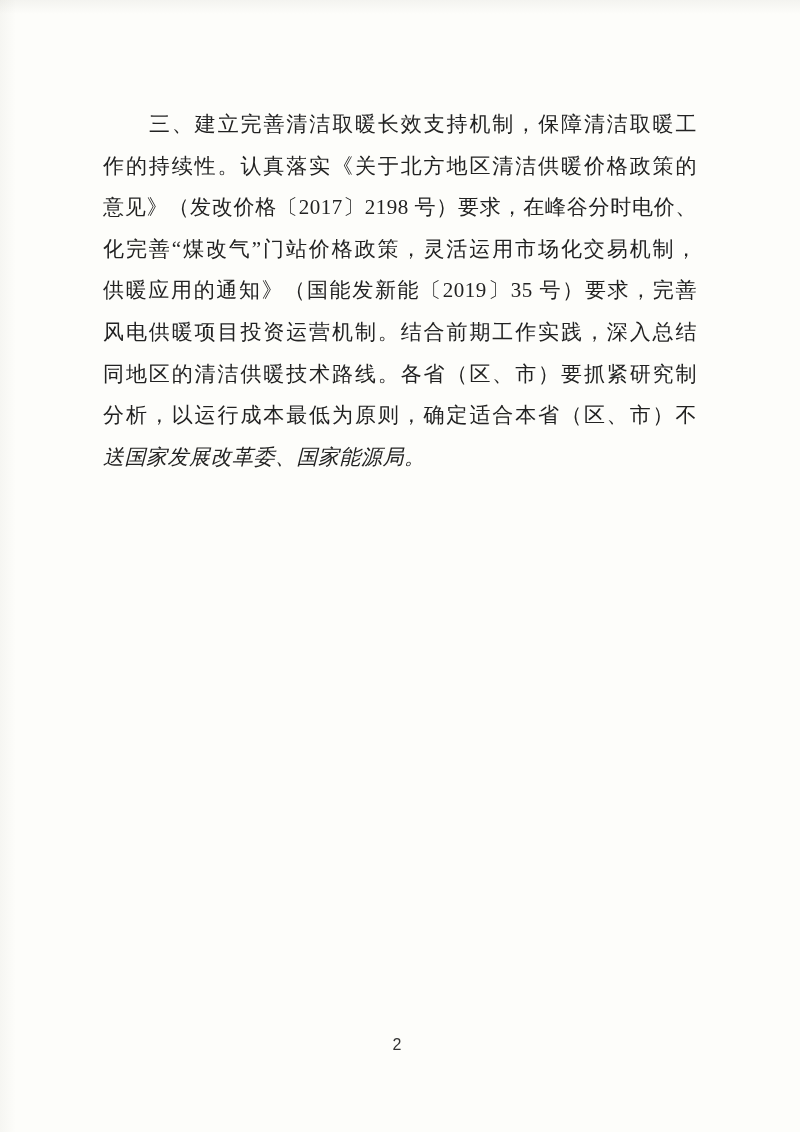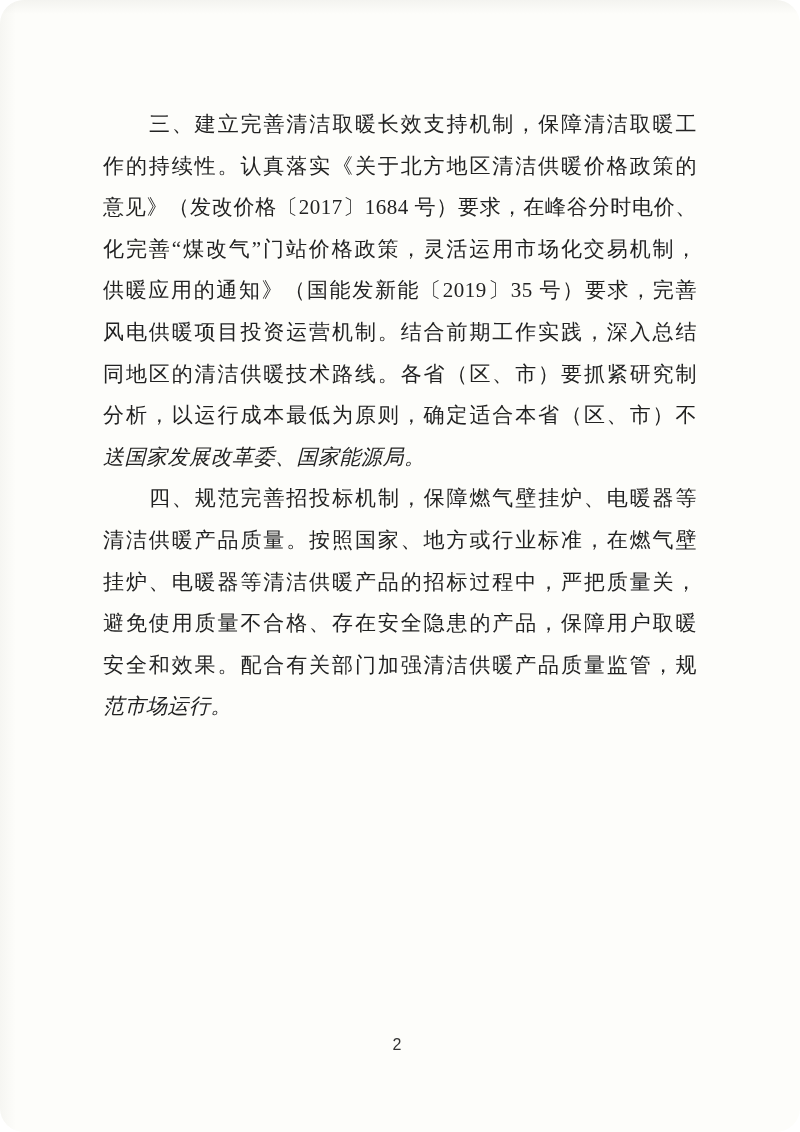--- a/index.html
+++ b/index.html
@@ -7,21 +7,20 @@
     width: 800px;
     background: #ffffff;
     font-family: "Liberation Serif", "DejaVu Serif", serif;
   }
   .page {
     position: relative;
     width: 800px;
     height: 1132px;
     background: #fdfdfa;
     overflow: hidden;
-    border-radius: 24px;
   }
   
   .page::before {
     content: "";
     position: absolute;
     inset: 0;
     pointer-events: none;
     background:
       linear-gradient(to bottom, rgba(160,160,150,0.10) 0, rgba(160,160,150,0) 14px),
       linear-gradient(to right, rgba(160,160,150,0.08) 0, rgba(160,160,150,0) 16px);
@@ -59,36 +58,28 @@
 </head>
 <body>
 
 <div class="page">
 
   <div class="text-block">
 
     <div>
       <div class="doc-line indent">三、建立完善清洁取暖长效支持机制，保障清洁取暖工</div>
       <div class="doc-line">作的持续性。认真落实《关于北方地区清洁供暖价格政策的</div>
-      <div class="doc-line">意见》（发改价格〔2017〕1684 号）要求，在峰谷分时电价、</div>
+      <div class="doc-line">意见》（发改价格〔2017〕2198 号）要求，在峰谷分时电价、</div>
       <div class="doc-line">化完善“煤改气”门站价格政策，灵活运用市场化交易机制，</div>
       <div class="doc-line">供暖应用的通知》（国能发新能〔2019〕35 号）要求，完善</div>
       <div class="doc-line">风电供暖项目投资运营机制。结合前期工作实践，深入总结</div>
       <div class="doc-line">同地区的清洁供暖技术路线。各省（区、市）要抓紧研究制</div>
       <div class="doc-line">分析，以运行成本最低为原则，确定适合本省（区、市）不</div>
       <div class="doc-line para-end">送国家发展改革委、国家能源局。</div>
     </div>
 
-    <div>
-      <div class="doc-line indent">四、规范完善招投标机制，保障燃气壁挂炉、电暖器等</div>
-      <div class="doc-line">清洁供暖产品质量。按照国家、地方或行业标准，在燃气壁</div>
-      <div class="doc-line">挂炉、电暖器等清洁供暖产品的招标过程中，严把质量关，</div>
-      <div class="doc-line">避免使用质量不合格、存在安全隐患的产品，保障用户取暖</div>
-      <div class="doc-line">安全和效果。配合有关部门加强清洁供暖产品质量监管，规</div>
-      <div class="doc-line para-end">范市场运行。</div>
-    </div>
 
 
   </div>
 
   <div class="page-number">2</div>
 
 </div>
 
 </body></html>

